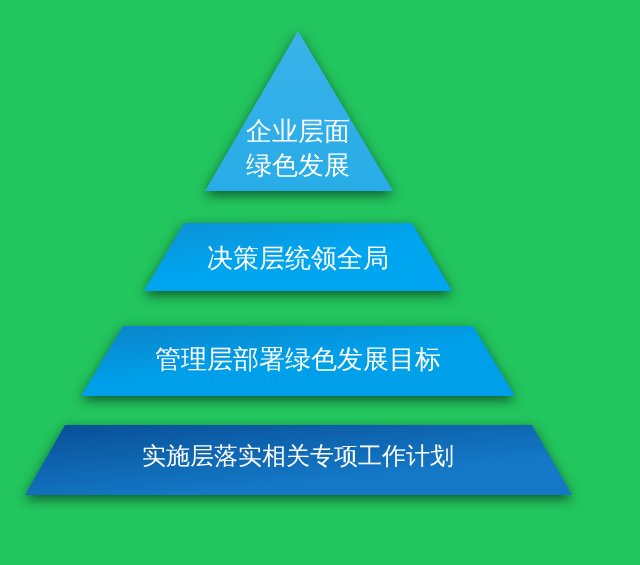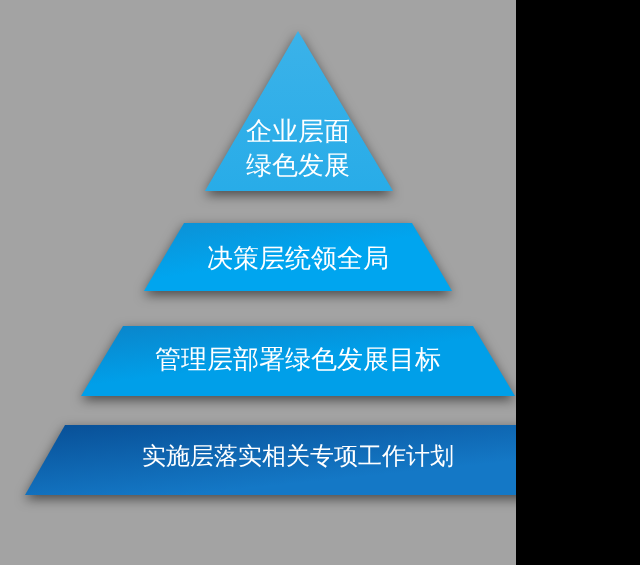--- a/index.html
+++ b/index.html
@@ -2,23 +2,23 @@
 <html><head>
 <meta charset="utf-8">
 <style>
   html, body {
     margin: 0;
     padding: 0;
     background: #000;
   }
   .canvas {
     position: relative;
-    width: 516px;
+    width: 640px;
     height: 565px;
-    background: #a3a3a3;
+    background: #22c55e;
     overflow: hidden;
     font-family: "DejaVu Sans", "Liberation Sans", sans-serif;
     text-align: right;
   }
   svg { display: block; }
   .tier-shape {
     filter: drop-shadow(0px 4px 6px rgba(0,0,0,0.55));
   }
   .tier-label {
     fill: #ffffff;

